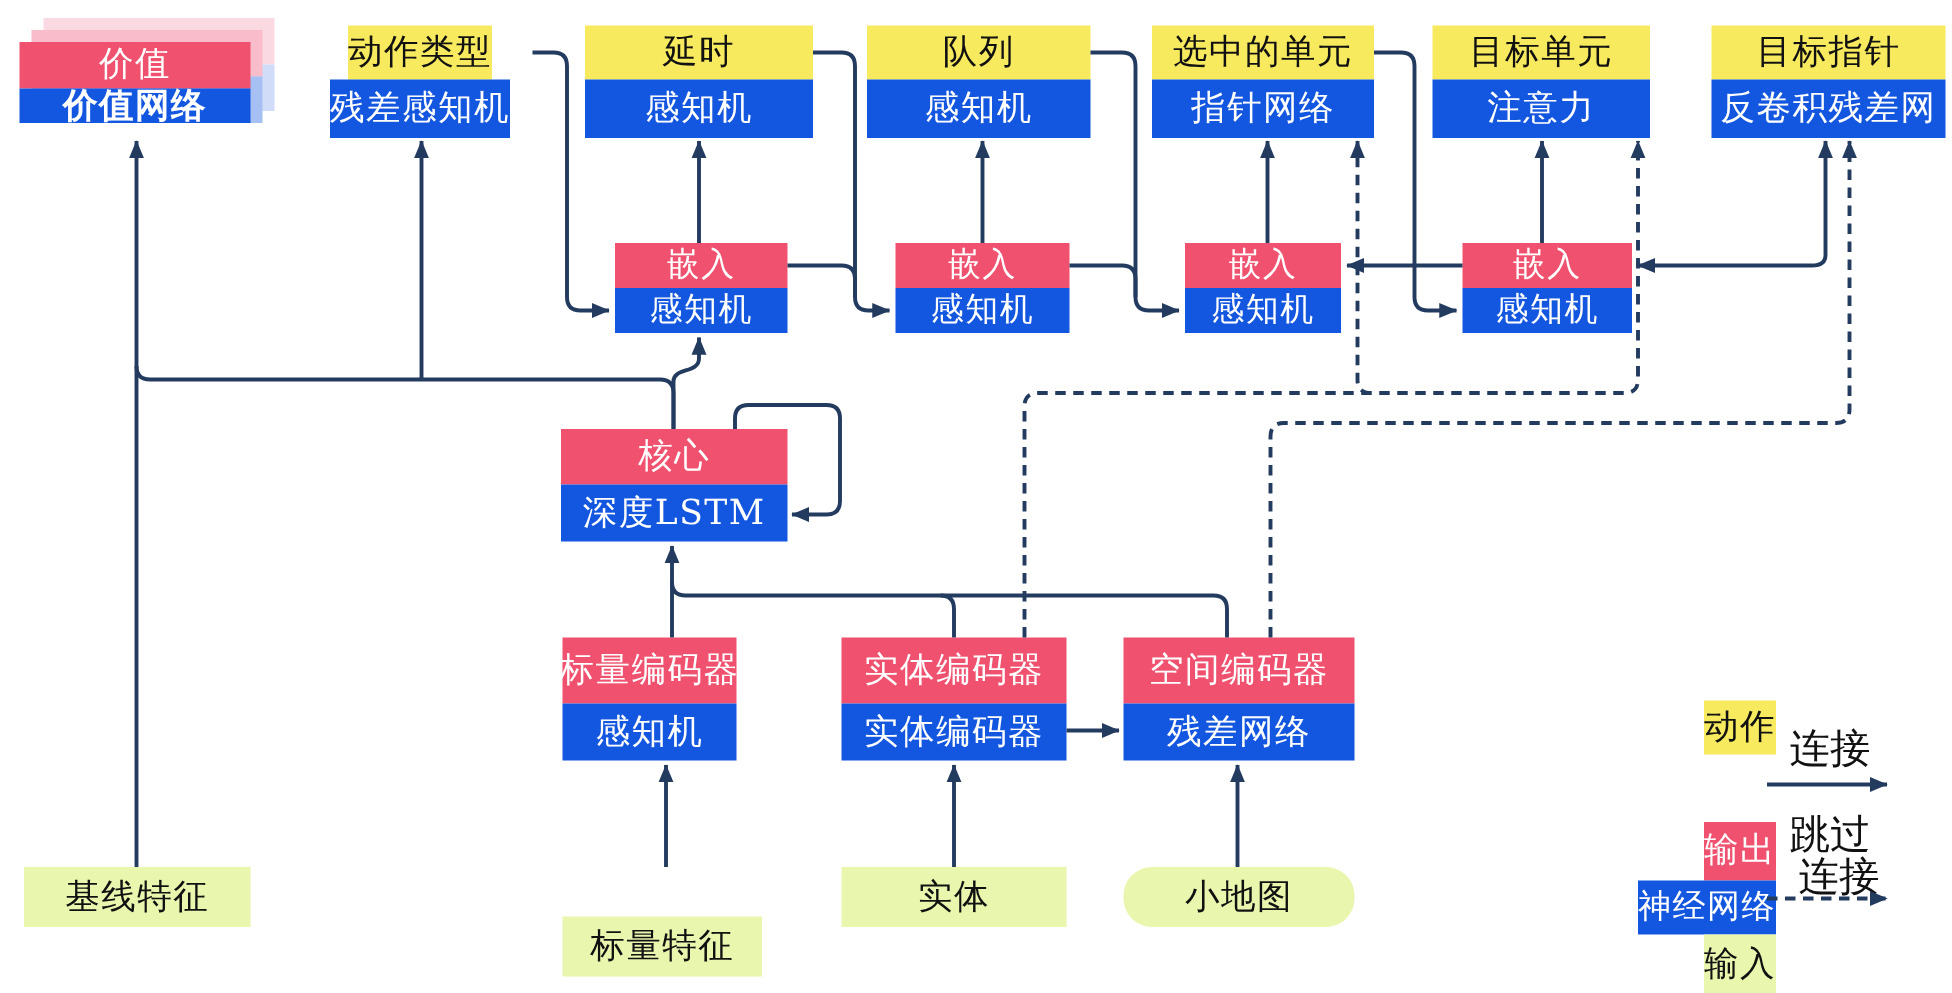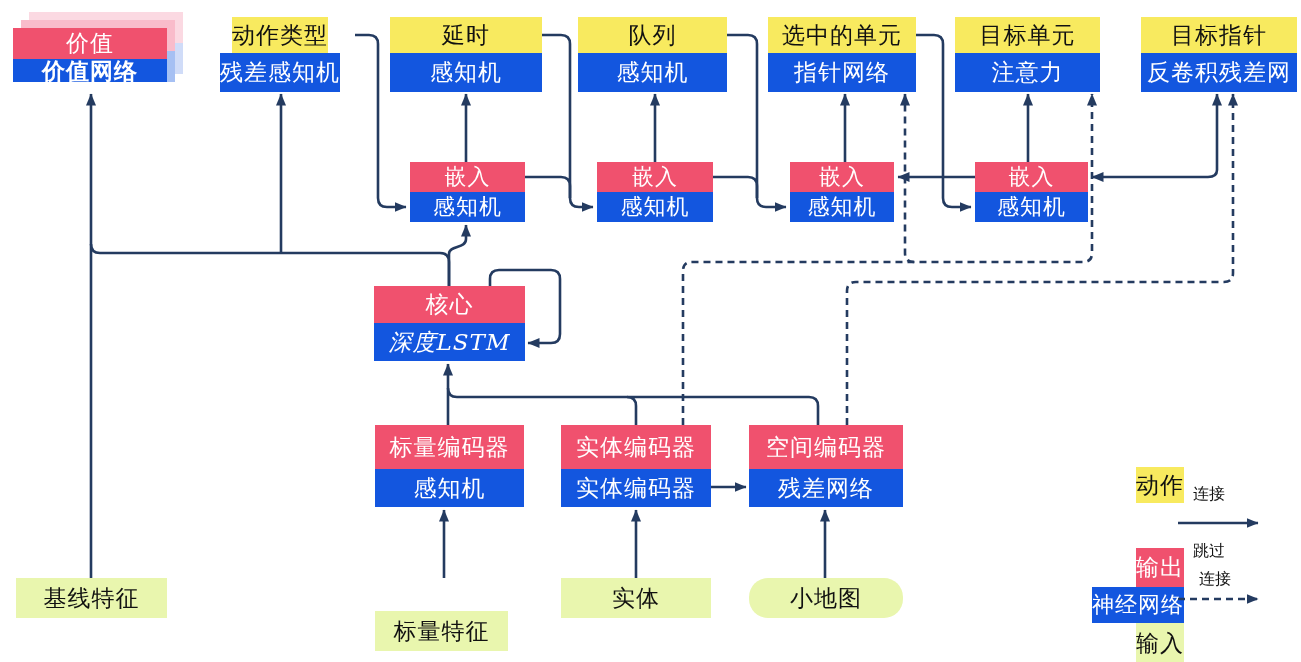--- a/index.html
+++ b/index.html
@@ -11,21 +11,21 @@
   .node{position:absolute;display:flex;flex-direction:column;z-index:2;}
   .row{display:flex;align-items:center;justify-content:center;
        font-size:23px;line-height:1;letter-spacing:1px;white-space:nowrap;}
   .row.yellow{background:#F8EA5F;color:#111111;}
   .row.red{background:#F0516E;color:#ffffff;}
   .row.blue{background:#1356DF;color:#ffffff;}
   .row.green{background:#E9F6AE;color:#111111;}
   .shadow{position:absolute;z-index:1;}
   .shadow .half{width:100%;height:50%;}
   svg.wires{position:absolute;left:0;top:0;z-index:3;}
-  .lgtext{position:absolute;color:#111111;font-size:16px;line-height:1;z-index:2;white-space:nowrap;}
+  .lgtext{position:absolute;color:#111111;font-size:27px;line-height:1;z-index:2;white-space:nowrap;}
 </style>
 </head>
 <body>
 
 <div class="canvas">
 
   <div class="shadow" style="left:29px;top:12px;width:154px;height:62px;">
     <div class="half" style="background:#FBD9E2;"></div>
     <div class="half" style="background:#D0DCF8;"></div>
   </div>
@@ -81,24 +81,24 @@
     <div class="row red" style="height:30px;font-size:22px;">嵌入</div>
     <div class="row blue" style="height:30px;font-size:22px;">感知机</div>
   </div>
   <div class="node" style="left:975px;top:162px;width:113px;">
     <div class="row red" style="height:30px;font-size:22px;">嵌入</div>
     <div class="row blue" style="height:30px;font-size:22px;">感知机</div>
   </div>
 
   <div class="node" style="left:374px;top:286px;width:151px;">
     <div class="row red" style="height:37px;">核心</div>
-    <div class="row blue" style="height:38px;font-style:italic;">深度LSTM</div>
+    <div class="row blue" style="height:38px;">深度LSTM</div>
   </div>
 
-  <div class="node" style="left:375px;top:425px;width:149px;">
+  <div class="node" style="left:375px;top:425px;width:116px;">
     <div class="row red" style="height:44px;">标量编码器</div>
     <div class="row blue" style="height:38px;">感知机</div>
   </div>
   <div class="node" style="left:561px;top:425px;width:150px;">
     <div class="row red" style="height:44px;">实体编码器</div>
     <div class="row blue" style="height:38px;">实体编码器</div>
   </div>
   <div class="node" style="left:749px;top:425px;width:154px;">
     <div class="row red" style="height:44px;">空间编码器</div>
     <div class="row blue" style="height:38px;">残差网络</div>

